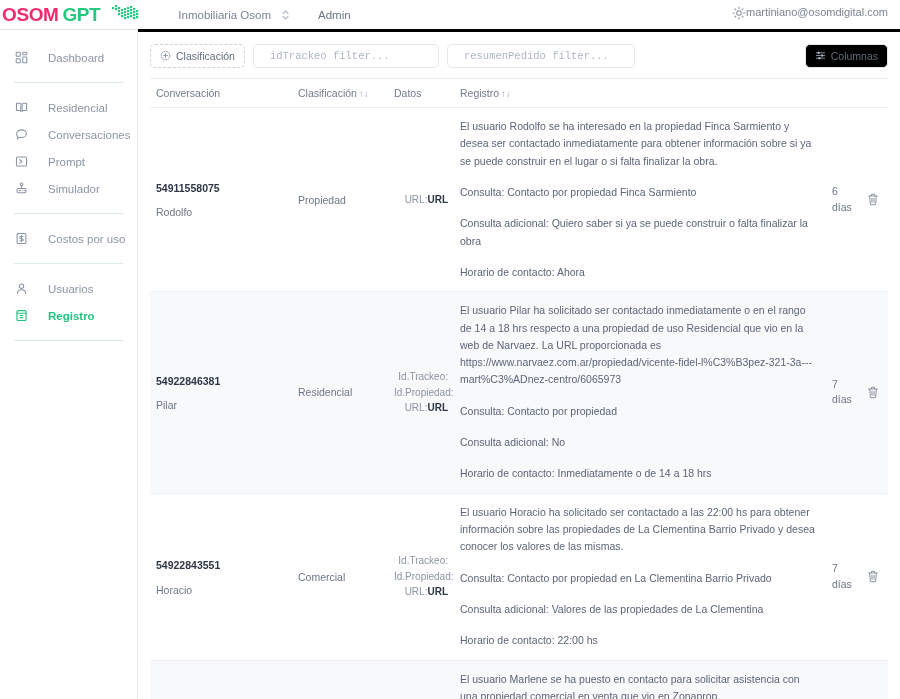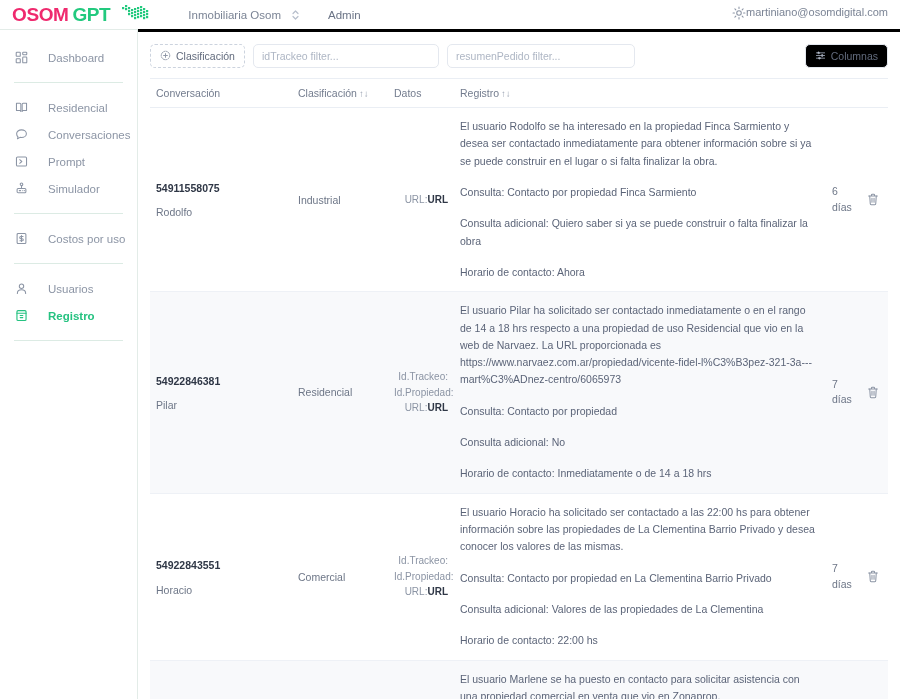--- a/index.html
+++ b/index.html
@@ -10,21 +10,21 @@
     color: #5b6478;
     overflow: hidden;
   }
   .app { width: 900px; height: 699px; display: flex; flex-direction: column; }
 
   
   .topbar {
     height: 29px; flex: 0 0 29px;
     display: flex; align-items: center;
     background: #fff;
-    padding: 0 12px 0 12px;
+    padding: 0 12px 0 2px;
   }
   .logo { display: flex; align-items: center; gap: 5px; }
   .logo-text { font-size: 19px; font-weight: 800; letter-spacing: -0.4px; line-height: 1; }
   .logo-osom { color: #ef2a6e; }
   .logo-gpt { color: #22c97e; margin-left: 4px; }
   .bear { margin-left: 5px; display: block; }
   .org-wrap { display: flex; align-items: center; margin-left: 38px; gap: 10px; }
   .org-name { font-size: 11.5px; color: #7b8495; }
   .org-caret { display: flex; flex-direction: column; align-items: center; line-height: 0; color: #b7bfcc; }
   .admin { font-size: 11.5px; color: #6b7486; margin-left: 28px; }
@@ -64,22 +64,22 @@
   
   .toolbar { display: flex; align-items: center; height: 28px; flex: 0 0 28px; gap: 8px; }
   .btn-dashed {
     display: inline-flex; align-items: center; gap: 5px;
     height: 24px; padding: 0 9px;
     border: 1px dashed #ccd3de; border-radius: 5px;
     font-size: 10.5px; color: #626b7d; background: #fff; cursor: pointer;
   }
   .filter-input {
     height: 24px; border: 1px solid #e4e8ef; border-radius: 5px;
-    font-size: 10.5px; color: #5b6478; padding: 0 8px;
-    outline: none; background: #fff; font-family: Liberation Sans, sans-serif;
+    font-size: 10.5px; color: #5b6478; padding: 0 16px;
+    outline: none; background: #fff; font-family: Liberation Mono, monospace;
   }
   .filter-input::placeholder { color: #aeb6c4; }
   #filter-idtrackeo { width: 186px; }
   #filter-resumen { width: 188px; margin-left: 0; }
   .btn-outline {
     margin-left: auto;
     display: inline-flex; align-items: center; gap: 5px;
     height: 24px; padding: 0 9px;
     border: 1px solid #e4e8ef; border-radius: 5px;
     font-size: 10.5px; color: #626b7d; background: #000000; cursor: pointer;
@@ -343,21 +343,21 @@
               <th></th>
               <th></th>
             </tr>
           </thead>
           <tbody id="table-body">
               <tr class="">
                 <td>
                   <div class="conv-id">54911558075</div>
                   <div class="conv-name">Rodolfo</div>
                 </td>
-                <td><span class="clas">Industrial</span></td>
+                <td><span class="clas">Propiedad</span></td>
                 <td>
                   <div class="datos">
                     <div class="datos-row"><span class="k">URL:</span><span class="v">URL</span></div>
                   </div>
                 </td>
                 <td>
                   <div class="resumen">
                     <p class="para">El usuario Rodolfo se ha interesado en la propiedad Finca Sarmiento y desea ser contactado inmediatamente para obtener información sobre si ya se puede construir en el lugar o si falta finalizar la obra.</p>
                     <p class="line">Consulta: Contacto por propiedad Finca Sarmiento</p>
                     <p class="line">Consulta adicional: Quiero saber si ya se puede construir o falta finalizar la obra</p>

